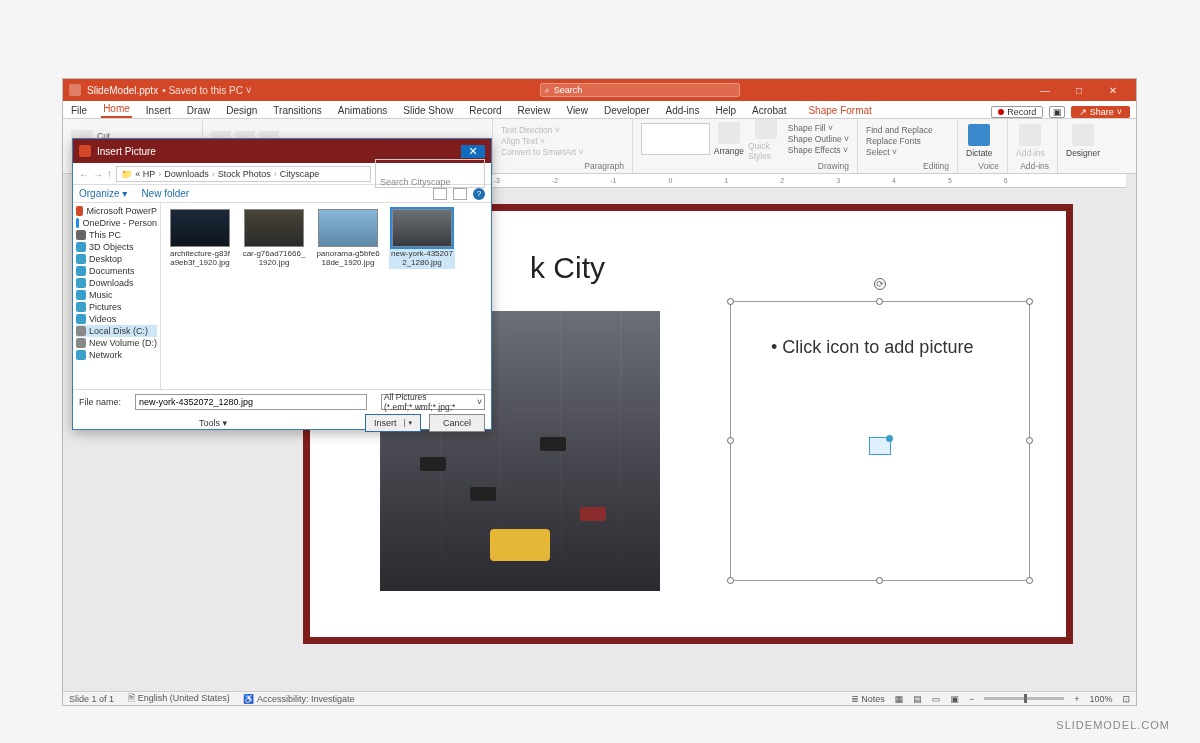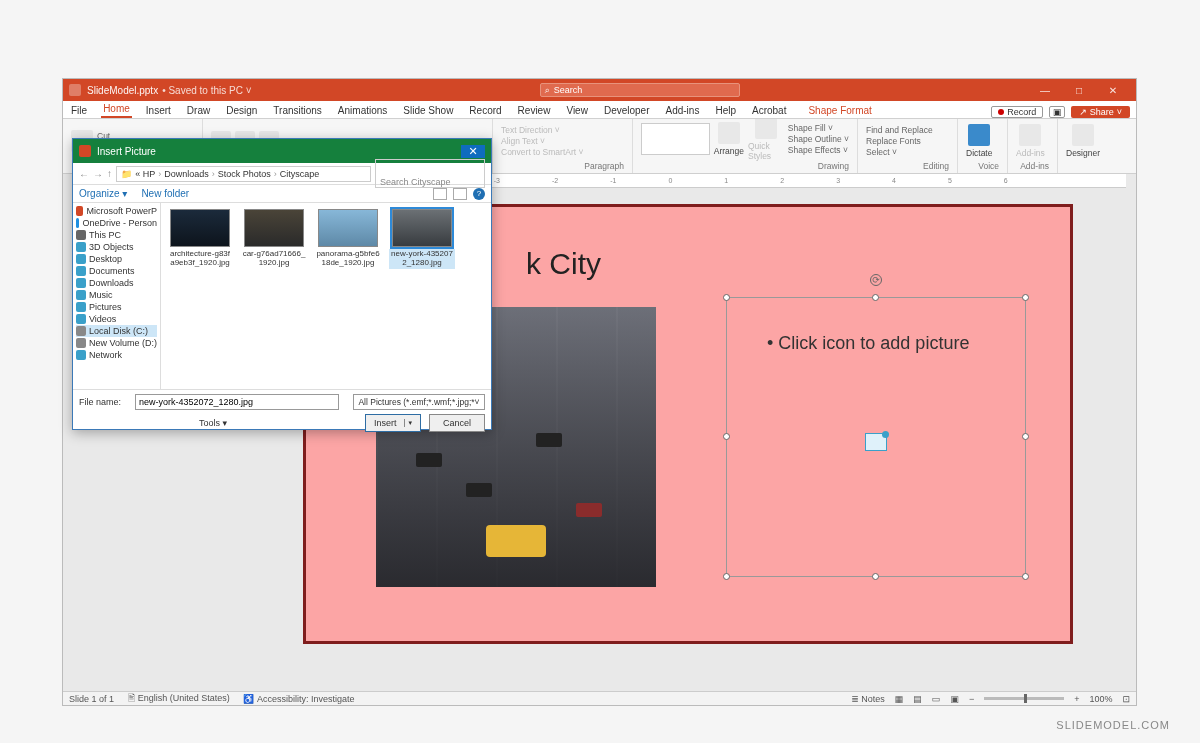--- a/index.html
+++ b/index.html
@@ -27,21 +27,21 @@
   .rvicon{display:flex;flex-direction:column;align-items:center;gap:2px;font-size:8.5px}
   .rvicon .ic{width:22px;height:22px;background:#e8e8e8;border-radius:2px}
   .stacklinks{display:flex;flex-direction:column;gap:1px;font-size:8.5px;color:#666}
   .stacklinks span{white-space:nowrap}
   .dim{color:#bbb}
   .shapesgal{width:90px;height:32px;border:1px solid #ccc;background:#fff}
   .canvas{position:absolute;left:0;right:0;top:95px;bottom:14px;background:#fff;display:flex}
   .rulerH{position:absolute;left:230px;right:10px;top:0;height:14px;background:#fff;border-bottom:1px solid #ccc;font-size:7px;color:#888;display:flex;align-items:center;overflow:hidden}
   .rulerH span{margin:0 26px}
   .slidearea{flex:1;position:relative;background:#e9e9e9}
-  .slide{position:absolute;left:240px;top:30px;width:770px;height:440px;background:#fca5a5;border:3px solid #7f1d1d}
+  .slide{position:absolute;left:240px;top:30px;width:770px;height:440px;background:#ffffff;border:7px solid #7f1d1d}
   .slidetitle{position:absolute;left:220px;top:40px;font-size:30px;color:#222}
   .imgph{position:absolute;left:70px;top:100px;width:280px;height:280px;background:linear-gradient(#5c626a,#3b3f44);overflow:hidden}
   .imgph .road{position:absolute;inset:0;background:
     linear-gradient(180deg,rgba(120,120,130,.6),rgba(40,40,45,.9)),
     repeating-linear-gradient(90deg,rgba(255,255,255,.08) 0 2px,transparent 2px 60px)}
   .taxi{position:absolute;left:110px;bottom:30px;width:60px;height:32px;background:#e6b637;border-radius:4px}
   .car{position:absolute;width:26px;height:14px;background:#222;border-radius:2px}
   .selbox{position:absolute;left:420px;top:90px;width:300px;height:280px;border:1px solid #999}
   .selbox .handle{position:absolute;width:7px;height:7px;border:1px solid #666;background:#fff;border-radius:50%}
   .h-tl{left:-4px;top:-4px}.h-tr{right:-4px;top:-4px}.h-bl{left:-4px;bottom:-4px}.h-br{right:-4px;bottom:-4px}
@@ -51,21 +51,21 @@
   .phtext{position:absolute;left:40px;top:35px;font-size:18px;color:#333}
   .phicon{position:absolute;left:50%;top:50%;width:22px;height:18px;margin:-4px 0 0 -11px;border:1px solid #3aa0c9;background:#dff1fa}
   .phicon::after{content:"";position:absolute;right:-3px;top:-3px;width:7px;height:7px;background:#3aa0c9;border-radius:50%}
   .statusbar{position:absolute;left:0;right:0;bottom:0;height:14px;background:#f3f3f3;border-top:1px solid #ccc;display:flex;align-items:center;font-size:9px;color:#555;padding:0 6px;gap:14px}
   .statusbar .right{margin-left:auto;display:flex;align-items:center;gap:10px}
   .zoomslider{width:80px;height:3px;background:#bbb;position:relative}
   .zoomslider::after{content:"";position:absolute;left:50%;top:-3px;width:3px;height:9px;background:#666}
 
   
   .dialog{position:absolute;left:72px;top:138px;width:420px;height:292px;background:#fff;border:1px solid #3b79b7;box-shadow:0 3px 12px rgba(0,0,0,.3);z-index:10;font-size:10px;color:#333}
-  .dlgtitle{background:#15803d;color:#fff;height:20px;display:flex;align-items:center;padding:12px 6px}
+  .dlgtitle{background:#7f1d1d;color:#fff;height:20px;display:flex;align-items:center;padding:12px 6px}
   .dlgtitle .sp{flex:1}
   .dlgtitle .x{width:24px;text-align:center;font-size:11px;background:#0f6cbf}
   .dlgtitle .picon{width:12px;height:12px;background:#d24726;border-radius:2px;margin-right:6px}
   .dlgnav{height:22px;display:flex;align-items:center;gap:4px;padding:0 6px;border-bottom:1px solid #ddd}
   .navarrow{color:#888}
   .dcrumb{flex:1;border:1px solid #ccc;height:16px;display:flex;align-items:center;padding:0 4px;gap:3px;font-size:9px}
   .dcrumb span.sep{color:#999}
   .dsearch{width:110px;height:29px;border:1px solid #ccc;font-size:9px;padding:0 4px;color:#888;display:flex;align-items:flex-end}
   .dlgtool{height:18px;border-bottom:1px solid #ddd;display:flex;align-items:center;padding:0 6px;gap:14px;color:#1f6fb3}
   .dlgtool .tright{margin-left:auto;display:flex;gap:6px;color:#444}
@@ -87,21 +87,21 @@
   .thumb.sel .cap{background:#cde6f7}
   .thumb .cap{margin-top:2px;line-height:1.1;word-break:break-all;padding:1px}
   .im.a{background:linear-gradient(#1b2a3b,#0d141c)}
   .im.b{background:linear-gradient(#4a4438,#2a2a2a)}
   .im.c{background:linear-gradient(#87b7d8,#5e89a7)}
   .im.d{background:linear-gradient(#6b7074,#383c40)}
   .dlgfoot{border-top:1px solid #ddd;padding:4px 6px}
   .fnrow{display:flex;align-items:center;gap:14px}
   .fnrow label{font-size:9px}
   .fnrow input{flex:1;height:16px;border:1px solid #999;font-size:9px;padding:0 3px}
-  .typesel{width:132px;height:16px;border:1px solid #999;font-size:8.5px;padding:0 2px;display:flex;align-items:center;justify-content:center}
+  .typesel{width:104px;height:16px;border:1px solid #999;font-size:8.5px;padding:0 2px;display:flex;align-items:center;justify-content:center}
   .btnrow{display:flex;justify-content:flex-end;gap:8px;margin-top:4px;align-items:center}
   .btnrow .tools{margin-right:auto;margin-left:120px;font-size:9px;color:#333}
   .dlgbtn{min-width:56px;height:18px;border:1px solid #888;background:#efefef;font-size:9px;display:flex;align-items:center;justify-content:center;gap:3px}
   .dlgbtn.primary{border:1px solid #2e6da4}
   .dlgbtn .dd{border-left:1px solid #888;padding-left:4px;margin-left:4px;font-size:7px}
 
   .watermark{position:absolute;right:30px;bottom:12px;font-size:11px;letter-spacing:1px;color:#888}
 </style>
 </head>
 <body>

